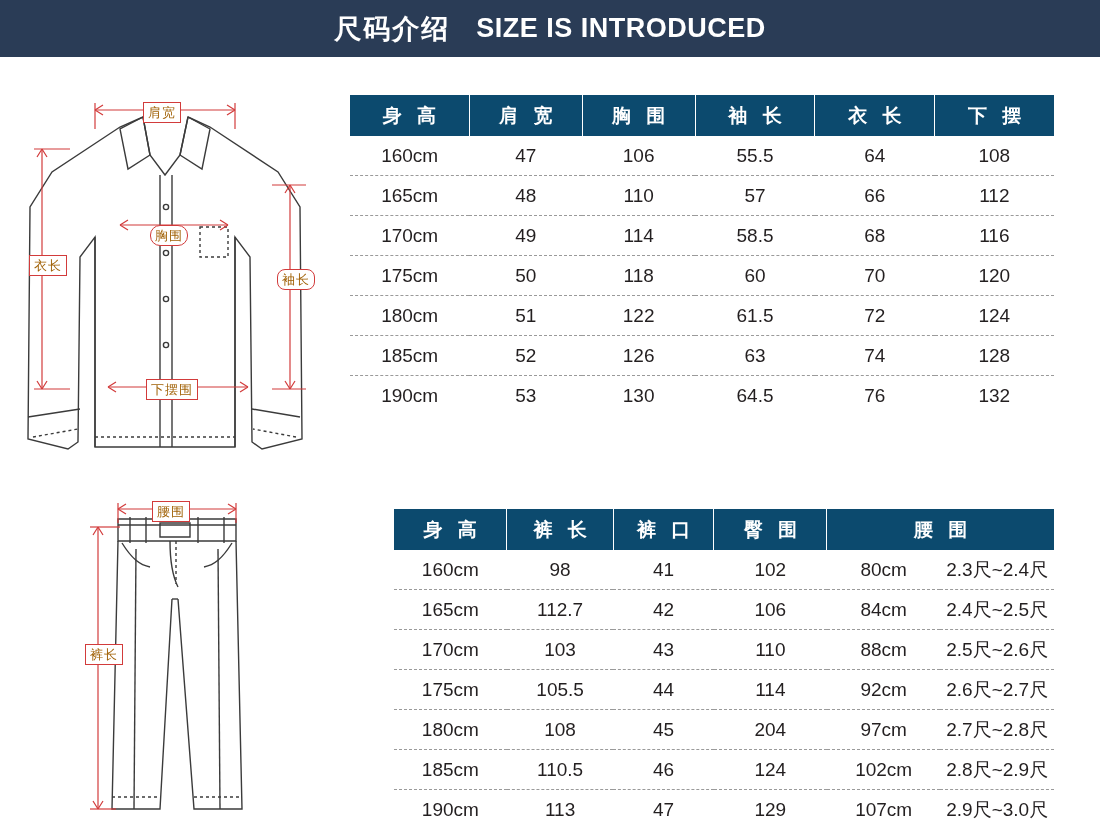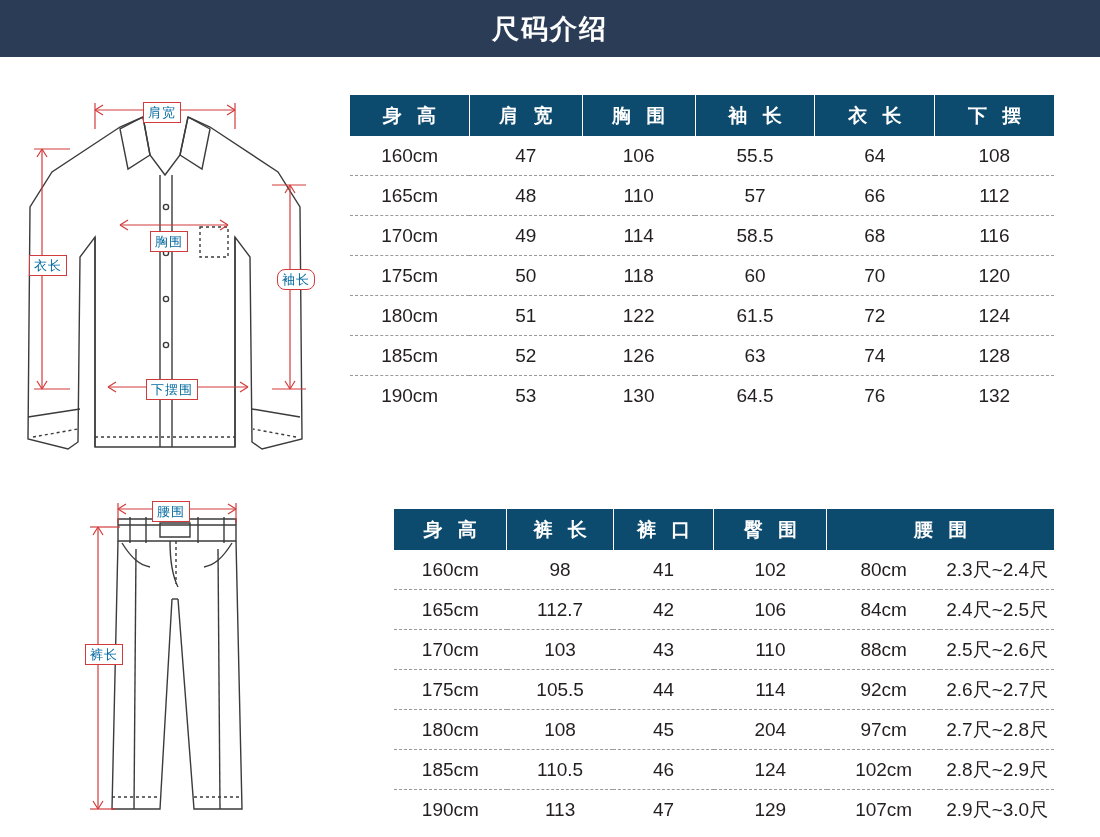--- a/index.html
+++ b/index.html
@@ -85,34 +85,35 @@
 
   
   .fig {
     position: absolute;
     left: 0;
     top: 0;
   }
   .lbl {
     position: absolute;
     border: 1px solid #d23b3b;
-    color: #0369a1;
+    color: #a16207;
     background: #ffffff;
     font-size: 13px;
     line-height: 1;
     padding: 3px 4px;
     white-space: nowrap;
     letter-spacing: 1px;
   }
 </style>
 </head>
 <body>
 
 <div class="header">
   <span class="cn">尺码介绍</span>
+  <span class="en">SIZE IS INTRODUCED</span>
 </div>
 
 <div class="section shirt">
 
   <div class="figure-col" style="height:400px;">
     <svg class="fig" width="350" height="400" viewBox="0 0 350 400">
       <g fill="none" stroke="#3b3b3b" stroke-width="1.4">
 
         <path d="M143 60 L120 70 L52 115 L30 150 L28 382 L68 392 L78 385 L80 200 L95 180
                  L95 390 L235 390 L235 180 L250 200 L252 385 L262 392 L302 382 L300 150
@@ -167,21 +168,21 @@
 
         <path d="M290 128 L290 332"></path>
         <path d="M290 128 L285 136 M290 128 L295 136"></path>
         <path d="M290 332 L285 324 M290 332 L295 324"></path>
         <path d="M272 128 L306 128"></path>
         <path d="M272 332 L306 332"></path>
       </g>
     </svg>
 
     <span class="lbl" style="left:143px; top:45px;">肩宽</span>
-    <span class="lbl" style="left:150px; top:174px;">胸围</span>
+    <span class="lbl" style="left:150px; top:168px;border-radius:10px;">胸围</span>
     <span class="lbl" style="left:146px; top:322px;">下摆围</span>
     <span class="lbl" style="left:29px; top:198px;">衣长</span>
     <span class="lbl" style="left:277px; top:212px;border-radius:8px;">袖长</span>
   </div>
 
   <div class="table-col">
     <table class="size-table">
       <thead>
         <tr>
           <th style="width:17%">身 高</th>

